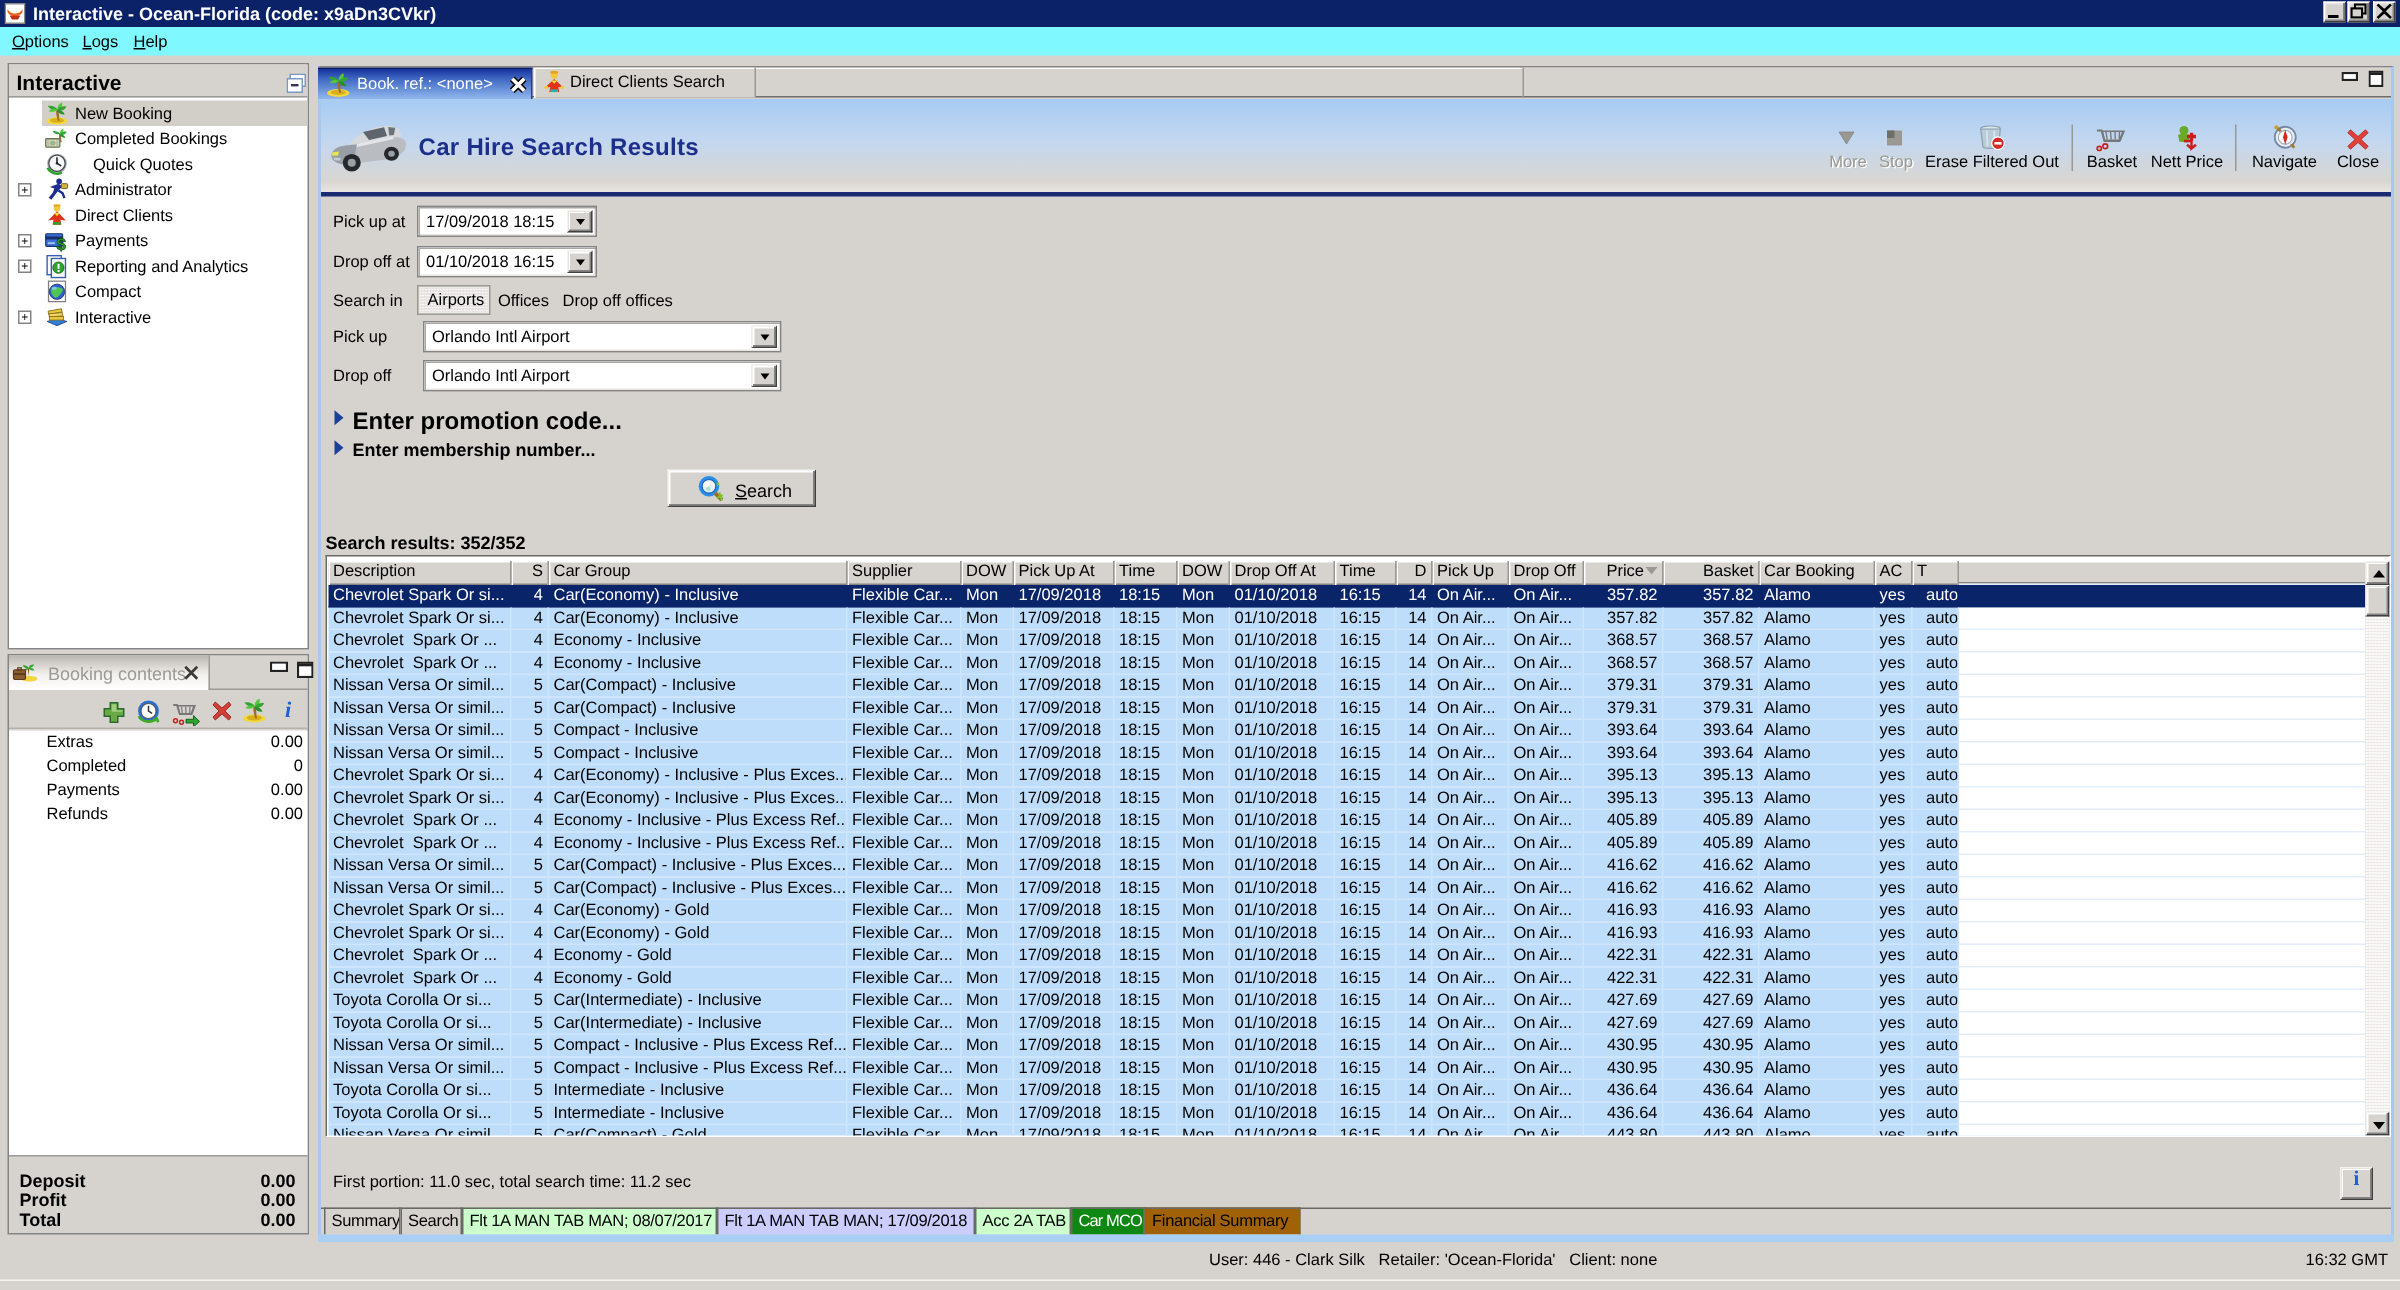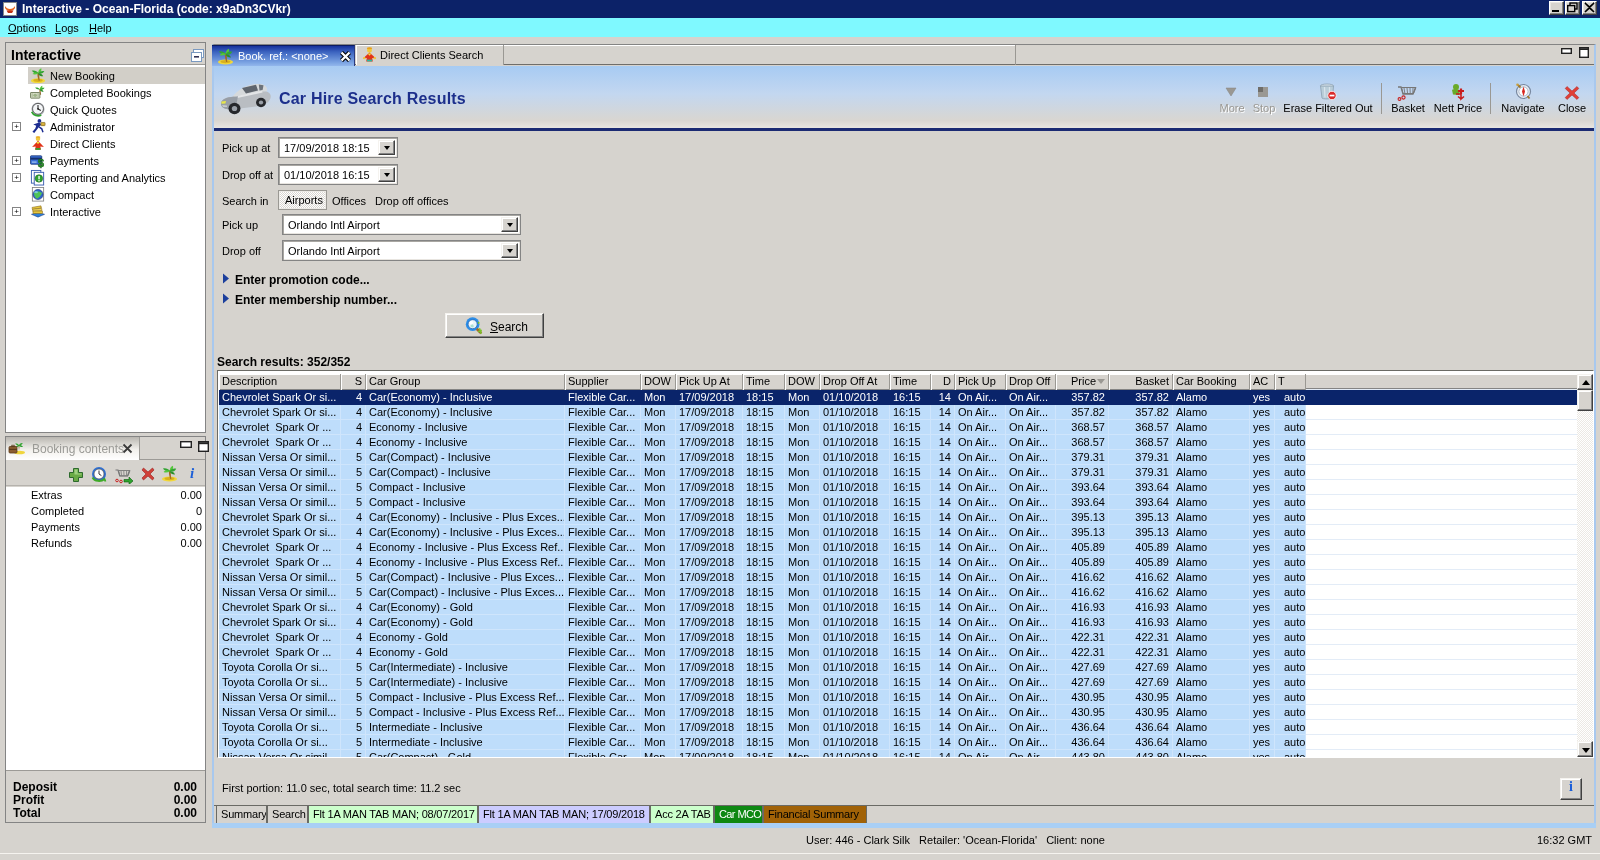--- a/index.html
+++ b/index.html
@@ -106,21 +106,21 @@
 <div class="abs" style="left:22px;top:58px;width:177px;height:17px;"></div>
 <div class="abs" style="left:24px;top:58px;width:16px;height:17px;display:flex;align-items:center">
       <svg width="17" height="17" viewBox="0 0 17 17">
         <circle cx="8.5" cy="8" r="7" fill="#b0b4ba"></circle>
         <circle cx="8.5" cy="7.8" r="5.8" fill="#f4f6f8" stroke="#4a4a4a" stroke-width="0.9"></circle>
         <path d="M8.5 3.6 L8.5 7.9 L11.5 9.6" stroke="#222" stroke-width="1.1" fill="none"></path>
         <path d="M1.8 11 C3.6 14.8 8.2 16.2 12 14.4" stroke="#2fa32f" stroke-width="1.8" fill="none"></path>
         <circle cx="8.5" cy="7.8" r="0.9" fill="#222"></circle>
       </svg>
     </div>
-<span class="abs" style="left:44px;top:61px">Quick Quotes</span>
+<span class="abs" style="left:56px;top:61px">Quick Quotes</span>
 <div class="abs" style="left:22px;top:75px;width:177px;height:17px;"></div>
 <div class="plusbox abs" style="left:6px;top:79px">+</div>
 <div class="abs" style="left:24px;top:75px;width:16px;height:17px;display:flex;align-items:center">
       <svg width="17" height="17" viewBox="0 0 17 17">
         <circle cx="10" cy="2.6" r="2" fill="#1c2c90"></circle>
         <path d="M3.5 6.5 L9.5 4.2 L12.5 6 L9.5 9 L6.8 12.5 L4.5 15.5 L2.6 14.2 L5.6 10.5 L6.6 7.6 Z" fill="#1c2c90"></path>
         <path d="M9.5 9 L12.5 11 L13.8 14.5" stroke="#1c2c90" stroke-width="1.6" fill="none"></path>
         <path d="M12.5 6 L14.5 7.5" stroke="#b06a30" stroke-width="1.3"></path>
         <rect x="11.6" y="4.2" width="4.4" height="3.4" rx="0.5" fill="#d8b23e" stroke="#7c6220" stroke-width="0.7"></rect>
       </svg>
@@ -399,21 +399,21 @@
 <span class="abs" style="left:8px;top:200px">Drop off</span>
 <div class="abs tbox" style="left:68px;top:195px;width:239px;height:21px">
       <span class="abs" style="left:5px;top:4px">Orlando Intl Airport</span>
       <div class="dropbtn abs" style="right:2px;top:2px;width:17px;height:15px">
         <div class="arrowdown abs" style="left:5px;top:5px"></div>
       </div>
     </div>
 <svg style="position:absolute;left:8px;top:228px" width="8" height="11" viewBox="0 0 8 11">
       <path d="M1 0.5 L7 5.5 L1 10.5 Z" fill="#1c3f9c"></path>
     </svg>
-<b class="abs" style="left:21px;top:228px;font-size:12px">Enter promotion code...</b>
+<b class="abs" style="left:21px;top:228px;font-size:16px">Enter promotion code...</b>
 <svg style="position:absolute;left:8px;top:248px" width="8" height="11" viewBox="0 0 8 11">
       <path d="M1 0.5 L7 5.5 L1 10.5 Z" fill="#1c3f9c"></path>
     </svg>
 <b class="abs" style="left:21px;top:248px;font-size:12px">Enter membership number...</b>
 <div class="abs" style="left:231px;top:268px;width:99px;height:25px;background:#d6d3ce;border:1px solid;border-color:#f5f3ef #404040 #404040 #f5f3ef;box-shadow:inset -1px -1px 0 #848484,inset 1px 1px 0 #fff">
 <div class="abs" style="left:18px;top:2px;width:20px;height:20px;"><svg width="20" height="20" viewBox="0 0 22 22">
           <circle cx="9.5" cy="9" r="7.5" fill="#2b8de8"></circle>
           <circle cx="9.5" cy="9" r="5" fill="#e8f4f8" stroke="#1a5fb0" stroke-width="0.8"></circle>
           <circle cx="8" cy="7.5" r="2" fill="#fff" opacity="0.9"></circle>
           <path d="M9 9 C10.5 9.5 11 11 10.5 12.5 C8.5 13 7 12 7 10.5" fill="#9adcc8" opacity="0.8"></path>

